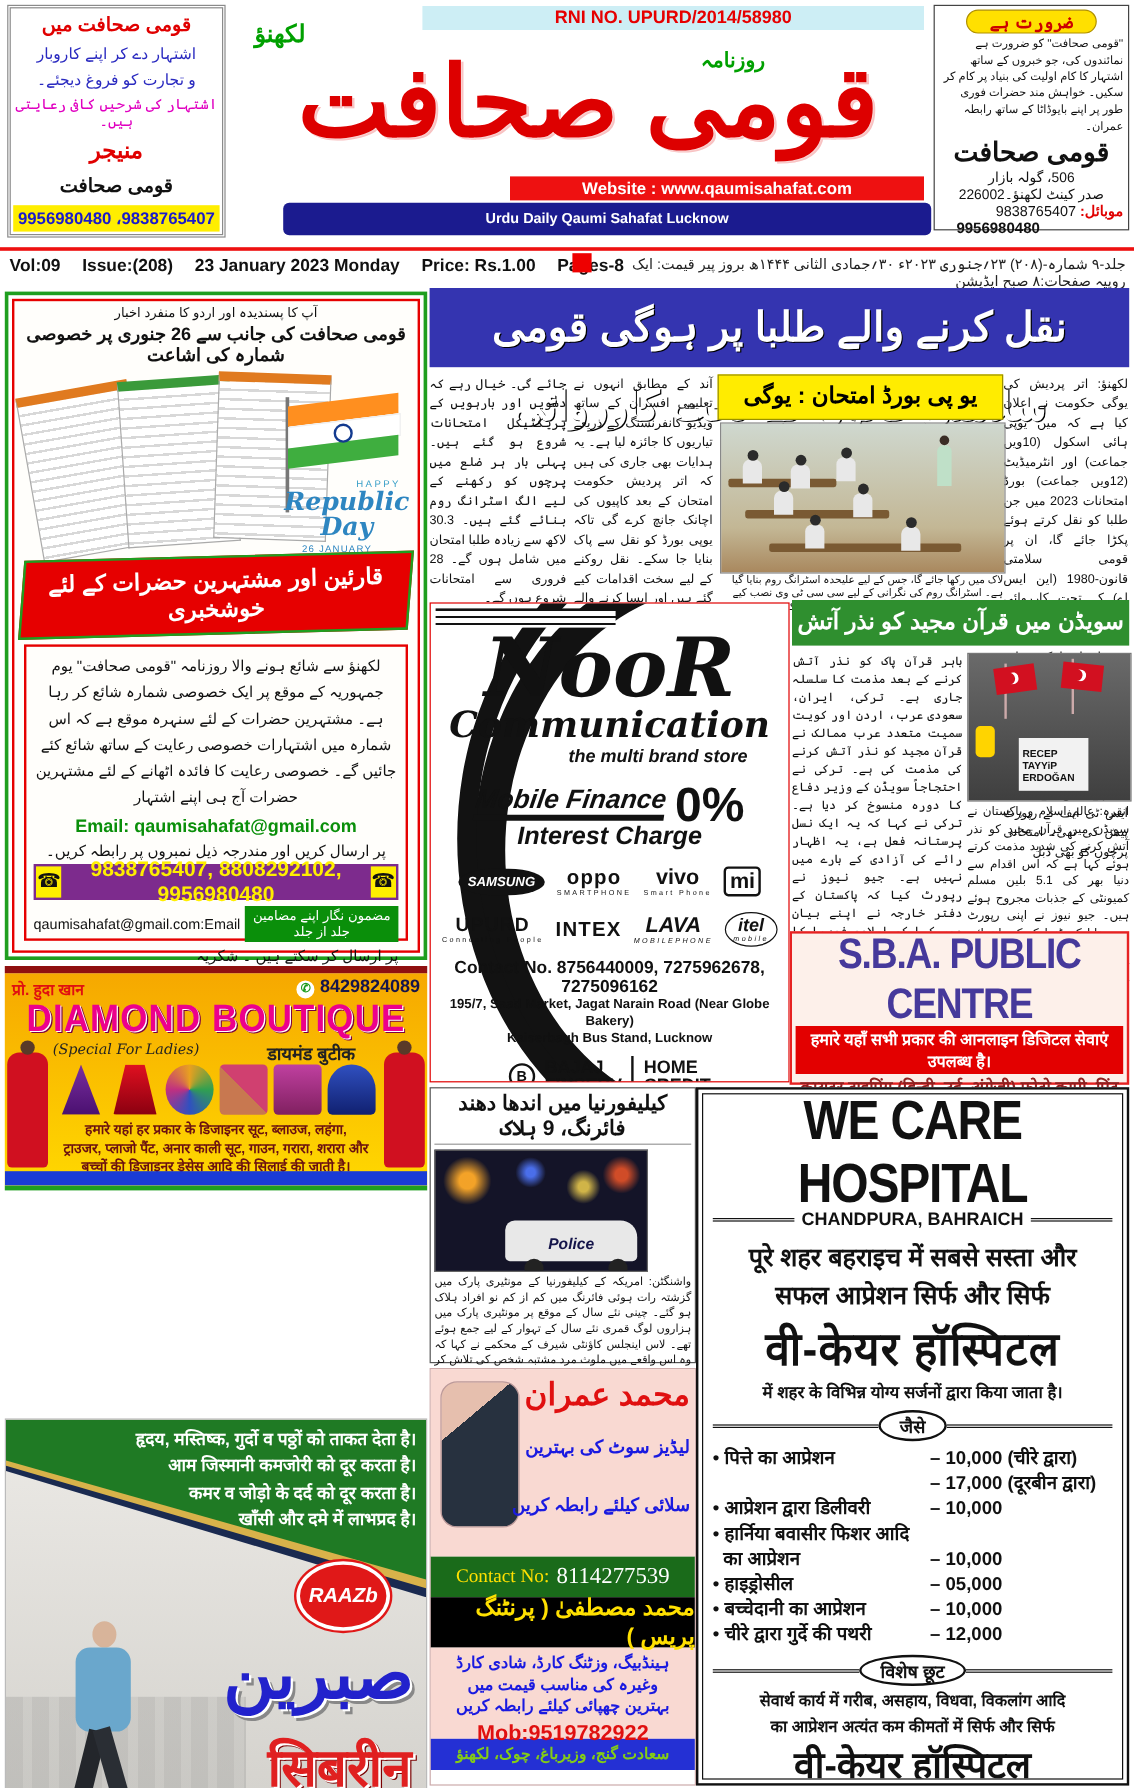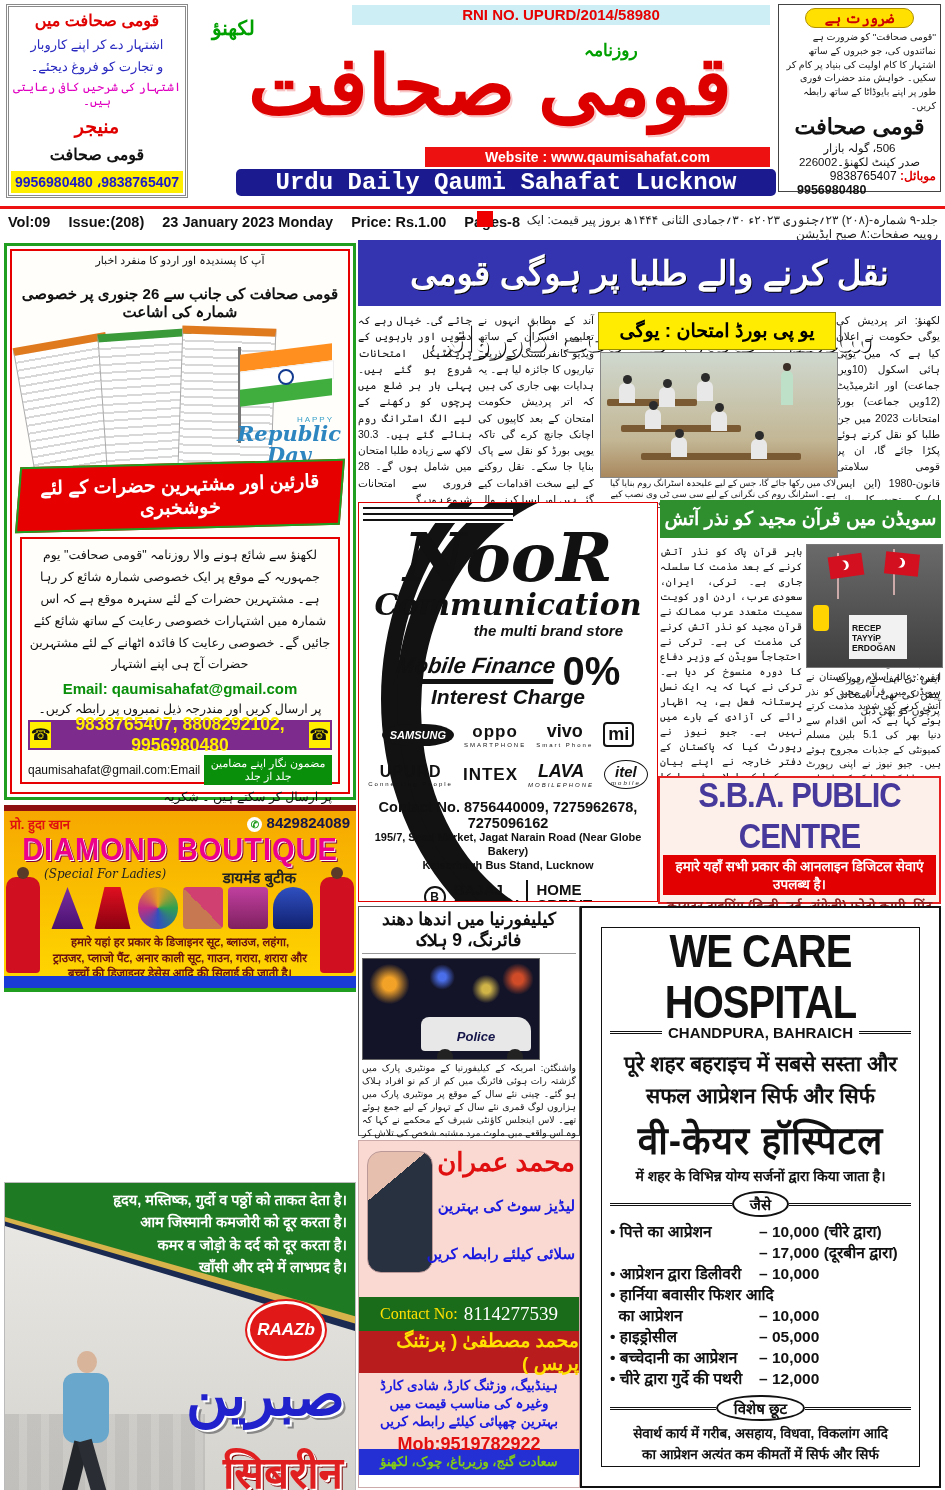--- a/index.html
+++ b/index.html
@@ -23,21 +23,21 @@
   
   .mh-rni{left:352px;top:5px;width:418px;height:20px;background:#cdeef5;color:#e60000;
           font-weight:bold;font-size:15px;line-height:20px;}
   .mh-city{left:212px;top:16px;color:#00a000;font-size:20px;font-weight:bold;}
   .mh-daily{left:584px;top:40px;color:#00a000;font-size:17px;font-weight:bold;}
   .mh-title{left:210px;top:26px;width:560px;height:120px;color:#dd0000;font-weight:bold;font-size:82px;
             line-height:120px;text-shadow:0 0 2px #fff,2px 2px 0 #f8c0c0;}
   .mh-web{left:425px;top:147px;width:345px;height:20px;background:#ee1111;color:#fff;
           font-weight:bold;font-size:14px;line-height:20px;}
   .mh-banner{left:236px;top:169px;width:540px;height:27px;background:#1b1b8f;color:#fff;
-             font-weight:bold;font-size:24px;line-height:27px;border-radius:5px;font-family:Liberation Mono, monospace;}
+             font-weight:bold;font-size:12px;line-height:27px;border-radius:5px;}
 
   
   .tr-ad{left:778px;top:4px;width:163px;height:188px;border:1px solid #444;background:#fff;
          box-sizing:border-box;padding:3px 4px;display:flex;flex-direction:column;}
   .tr-pill{background:#ffe000;color:#cc0000;font-weight:bold;font-size:14px;border-radius:12px;
            width:70%;margin:0 auto 2px;padding:1px 0;border:1px solid #b09000;}
   .tr-body{font-size:9.5px;line-height:1.45;text-align:right;}
   .tr-brand{font-weight:bold;font-size:22px;margin:1px 0;}
   .tr-addr{font-size:11.5px;}
   .tr-mob{font-size:12px;text-align:right;}
@@ -49,21 +49,21 @@
   .dl-left{left:8px;top:214px;font-size:14.5px;font-weight:bold;color:#111;}
   .dl-left span{margin-right:14px;}
   .dl-sq{left:477px;top:211px;width:16px;height:16px;background:#ee0000;}
   .dl-urdu{left:500px;top:213px;width:438px;font-size:12px;text-align:right;color:#222;}
 
   
   .rep-ad{left:4px;top:243px;width:352px;height:557px;border:3px solid #1f9e1f;background:#fff;
           box-sizing:border-box;padding:3px;}
   .rep-in{border:2px solid #e60000;height:100%;box-sizing:border-box;position:relative;background:#fffefb;}
   .rep-top{font-size:11px;margin-top:3px;}
-  .rep-head{font-size:15px;font-weight:bold;margin-top:18px;}
+  .rep-head{font-size:15px;font-weight:bold;margin-top:2px;}
   .rep-collage{position:relative;height:160px;margin-top:4px;}
   .thumb{position:absolute;width:92px;height:130px;background:
          repeating-linear-gradient(#ffffff 0 6px,#d8d8d8 6px 8px);border:1px solid #aaa;border-top:8px solid #e07a1f;}
   .thumb.t1{left:12px;top:14px;transform:rotate(-10deg);}
   .thumb.t2{left:90px;top:6px;transform:rotate(-4deg);border-top-color:#3a9a3a;}
   .thumb.t3{left:168px;top:2px;transform:rotate(2deg);border-top-color:#e07a1f;}
   .flagbox{position:absolute;right:4px;top:4px;width:118px;height:152px;}
   .fl-pole{position:absolute;left:12px;top:18px;width:3px;height:96px;background:#777;}
   .fl-bar{position:absolute;left:14px;width:92px;height:17px;transform:skewY(-7deg);}
   .fl-or{top:20px;background:#ff8f1f;}
@@ -156,21 +156,21 @@
   .p-div{width:2px;height:34px;background:#121212;}
 
   
   .sba{left:658px;top:776px;width:283px;height:128px;border:2px solid #e62222;background:#fdf0ea;
        box-sizing:border-box;text-align:center;padding-top:2px;}
   .sba-title{color:#46399b;font-weight:bold;font-size:31px;letter-spacing:-1px;transform:scaleY(1.15);}
   .sba-strip{background:#e30000;color:#fff;font-weight:bold;font-size:13.5px;margin:3px 3px 2px;padding:2px 0;}
   .sba-body{color:#8f2020;font-weight:bold;font-size:14px;line-height:1.3;padding:0 4px;}
 
   
-  .hsp{left:580px;top:906px;width:361px;height:582px;border:2px solid #111;background:#fff;box-sizing:border-box;padding:19px;}
+  .hsp{left:580px;top:906px;width:361px;height:582px;border:2px solid #111;background:#fff;box-sizing:border-box;padding:3px;}
   .hsp-in{border:1px solid #111;height:100%;box-sizing:border-box;text-align:center;padding:4px 8px;overflow:hidden;}
   .hsp-title{font-weight:bold;font-size:40px;letter-spacing:-1px;transform:scaleY(1.15);}
   .hsp-subrow{display:flex;align-items:center;gap:6px;margin-top:2px;}
   .hsp-line{flex:1;border-top:3px double #111;}
   .hsp-sub{font-weight:bold;font-size:15px;}
   .hsp-l1{font-weight:bold;font-size:21px;margin-top:8px;}
   .hsp-l2{font-weight:bold;font-size:21px;margin-top:4px;}
   .hsp-brand{font-weight:bold;font-size:37px;letter-spacing:1px;margin-top:4px;transform:scaleY(1.05);}
   .hsp-l3{font-weight:bold;font-size:14px;margin-top:2px;}
   .hsp-ovalrow{display:flex;align-items:center;margin-top:6px;}
@@ -200,21 +200,21 @@
   .imr{left:358px;top:1140px;width:222px;height:348px;box-sizing:border-box;border:1px solid #caa;}
   .imr-top{position:relative;height:156px;background:#f9d9d2;}
   .imr-photo{position:absolute;left:8px;top:10px;width:64px;height:120px;border-radius:14px;
              background:linear-gradient(140deg,#e6bfae 0 28%,#27313f 28% 100%);border:1px solid #b99;}
   .imr-name{position:absolute;right:4px;top:6px;color:#e01010;font-weight:bold;font-size:26px;}
   .imr-l1{position:absolute;right:4px;top:56px;color:#1a1ae0;font-weight:bold;font-size:15px;}
   .imr-l2{position:absolute;right:4px;top:104px;color:#1a1ae0;font-weight:bold;font-size:15px;}
   .imr-green{height:34px;background:#1a6b1a;display:flex;align-items:center;justify-content:center;gap:6px;}
   .imr-clabel{color:#ffe000;font-size:16px;font-family:"Liberation Serif",serif;}
   .imr-cnum{color:#fff;font-size:19px;font-family:"Liberation Serif",serif;}
-  .imr-blue{height:42px;background:#b91c1c;display:flex;align-items:center;justify-content:center;}
+  .imr-blue{height:42px;background:#000000;display:flex;align-items:center;justify-content:center;}
   .imr-press{color:#ffe000;font-weight:bold;font-size:19px;}
   .imr-pink2{height:76px;background:#f9d9d2;text-align:center;padding-top:4px;box-sizing:border-box;}
   .imr-svc{color:#1a1ae0;font-weight:bold;font-size:13.5px;line-height:1.35;}
   .imr-mob{color:#e01010;font-weight:bold;font-size:18px;margin-top:2px;}
   .imr-strip{height:26px;background:#2430d4;color:#84cc16;font-weight:bold;font-size:13px;line-height:26px;text-align:center;}
 
   
   .dia{left:4px;top:805px;width:352px;height:187px;background:linear-gradient(#f6a800,#ffd800);
        box-sizing:border-box;border-top:6px solid #8f1010;border-bottom:4px solid #1f9e1f;position:relative;overflow:hidden;}
   .dia-prop{position:absolute;left:6px;top:4px;color:#e01010;font-weight:bold;font-size:13px;}
@@ -274,21 +274,21 @@
 
   <div class="abs mh-rni ctr">RNI NO. UPURD/2014/58980</div>
   <div class="abs mh-city u">لکھنؤ</div>
   <div class="abs mh-daily u">روزنامہ</div>
   <div class="abs mh-title ctr u">قومی صحافت</div>
   <div class="abs mh-web ctr">Website : www.qaumisahafat.com</div>
   <div class="abs mh-banner ctr">Urdu Daily Qaumi Sahafat Lucknow</div>
 
   <div class="abs tr-ad">
     <div class="tr-pill ctr u">ضرورت ہے</div>
-    <div class="tr-body u">''قومی صحافت'' کو ضرورت ہے نمائندوں کی، جو خبروں کے ساتھ اشتہار کا کام اولیت کی بنیاد پر کام کر سکیں۔ خواہش مند حضرات فوری طور پر اپنے بایوڈاٹا کے ساتھ رابطہ کریں۔</div>
+    <div class="tr-body u">''قومی صحافت'' کو ضرورت ہے نمائندوں کی، جو خبروں کے ساتھ اشتہار کا کام اولیت کی بنیاد پر کام کر سکیں۔ خواہش مند حضرات فوری طور پر اپنے بایوڈاٹا کے ساتھ رابطہ عمران۔</div>
     <div class="tr-brand ctr u">قومی صحافت</div>
     <div class="tr-addr ctr u">506، گولہ بازار</div>
     <div class="tr-addr ctr u">صدر کینٹ لکھنؤ۔226002</div>
     <div class="tr-mob u">
       <span class="lbl">موبائل:</span>
       <span>9838765407</span>
     </div>
     <div class="tr-ph">9956980480</div>
   </div>
 

